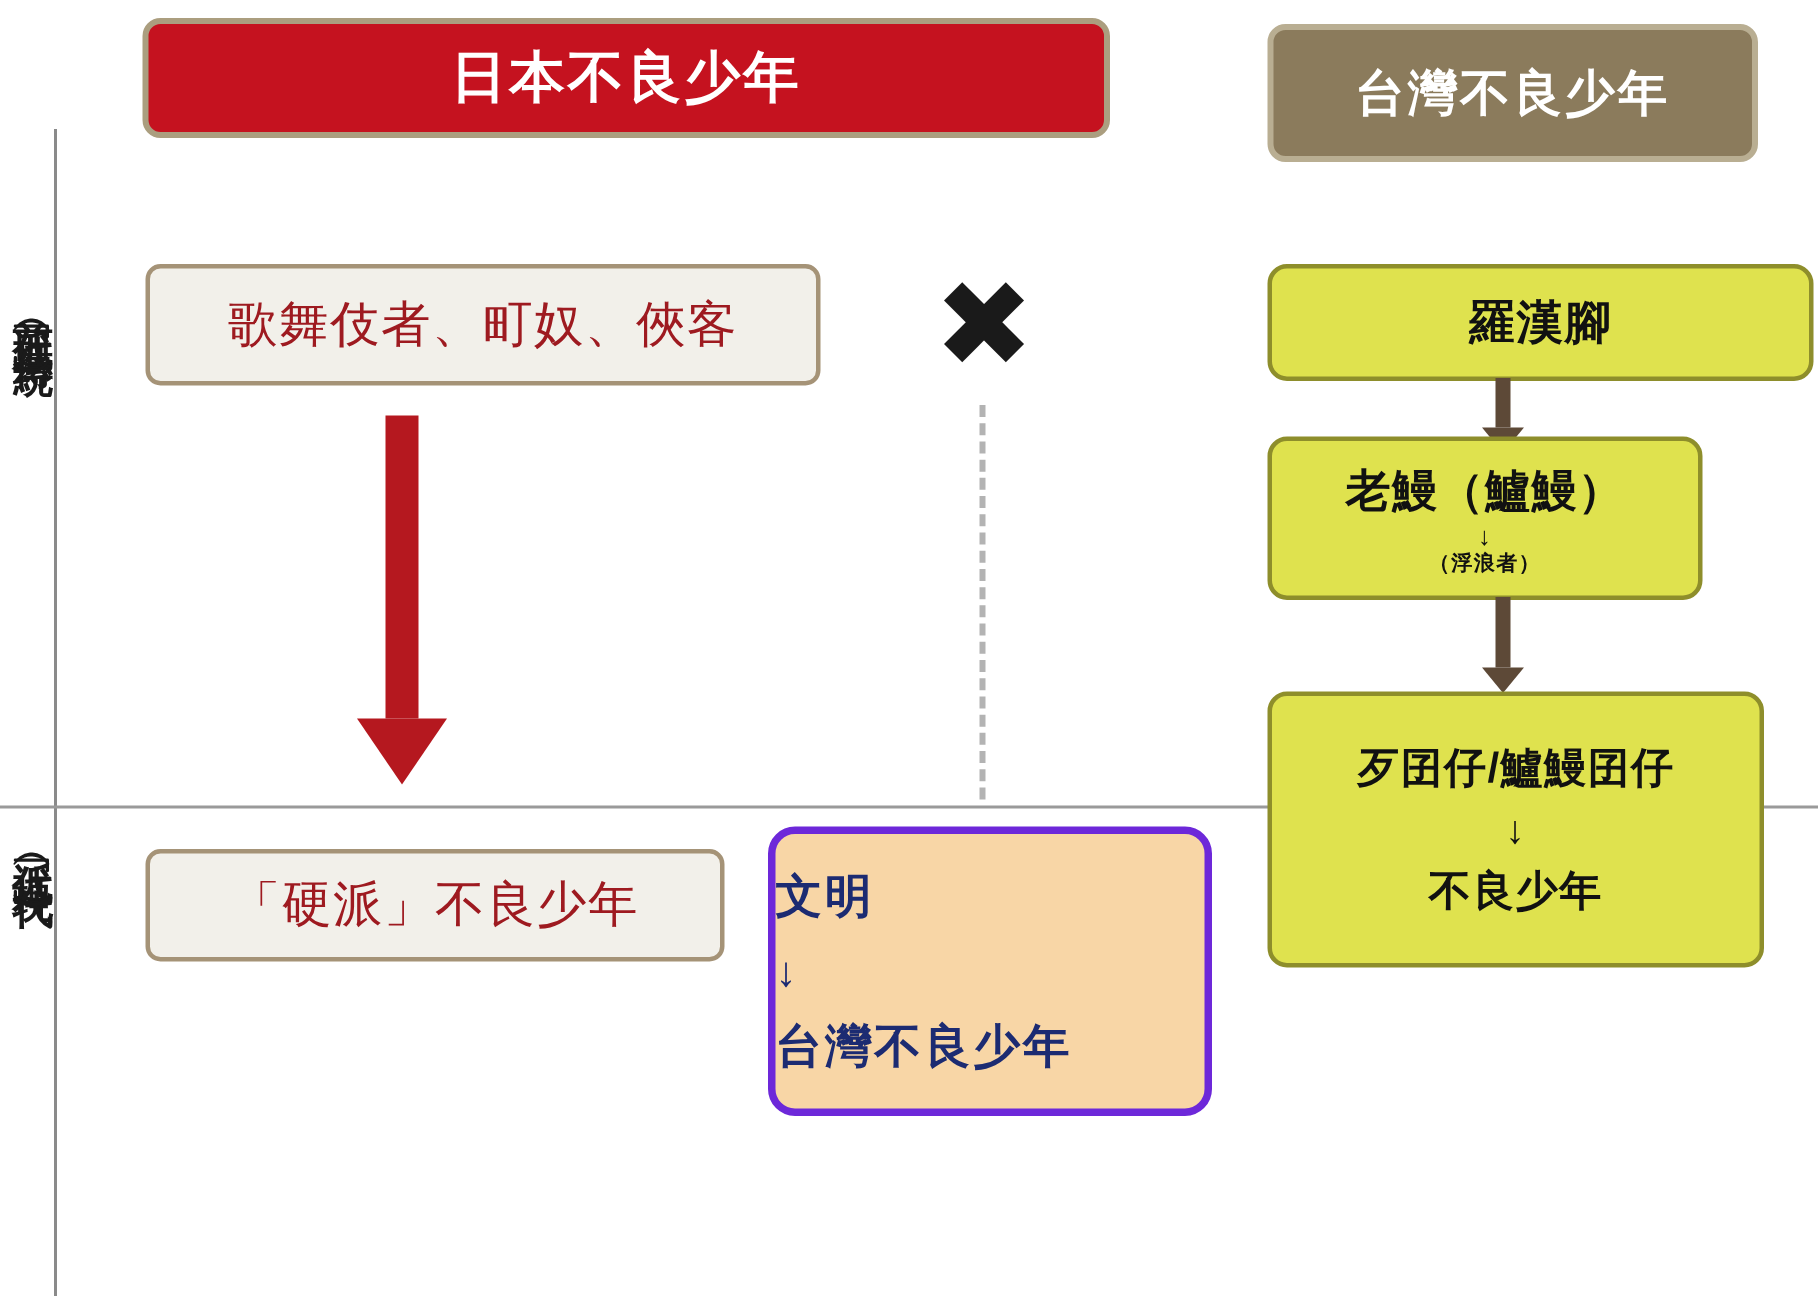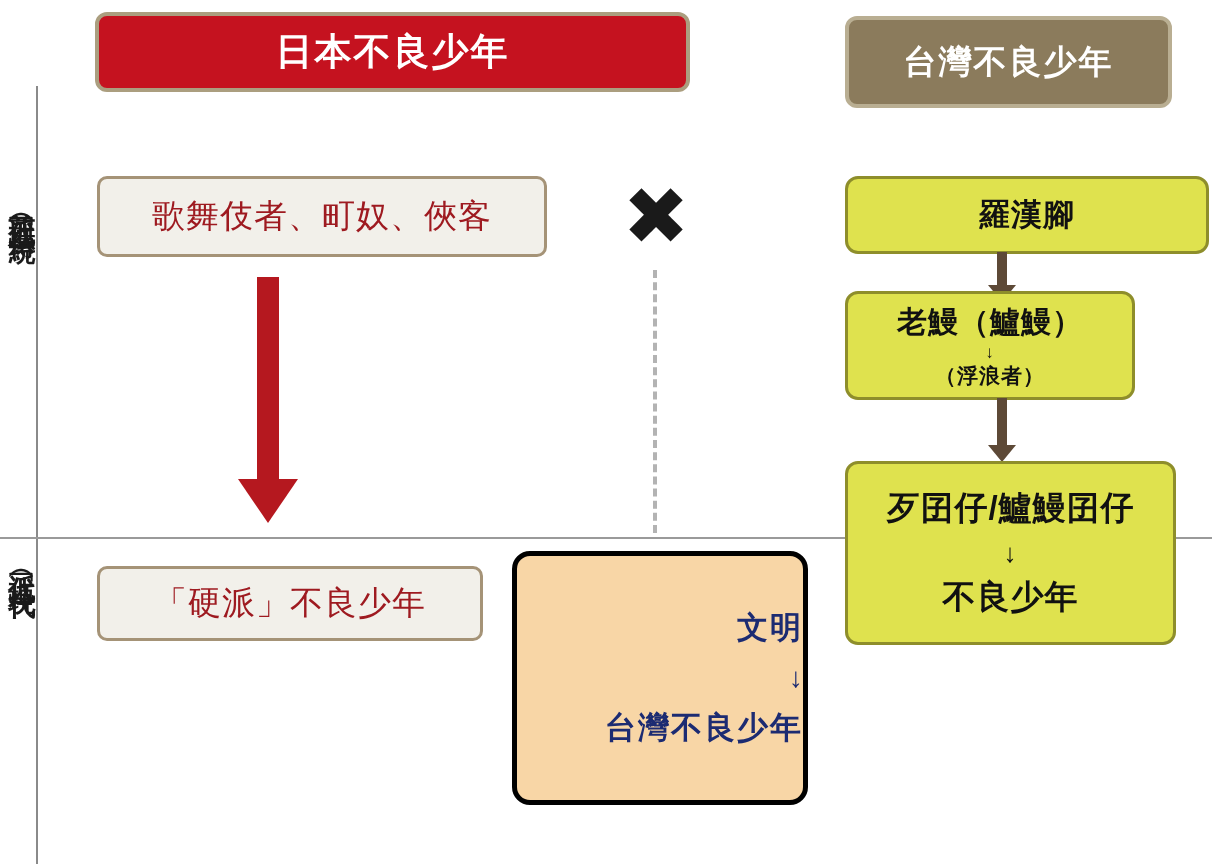--- a/index.html
+++ b/index.html
@@ -2,21 +2,21 @@
 <html><head>
 <meta charset="utf-8">
 <style>
   html,body{margin:0;padding:0;background:#ffffff;}
   body{font-family:"Liberation Sans","DejaVu Sans",sans-serif;}
   .canvas{position:relative;width:1212px;height:864px;background:#ffffff;overflow:hidden;}
 
   
   .hdr{position:absolute;display:flex;align-items:center;justify-content:center;
        border-radius:12px;color:#ffffff;font-weight:bold;box-sizing:border-box;}
-  .hdr.japan{left:95px;top:12px;width:595px;height:80px;background:#c5121f;
+  .hdr.japan{left:95px;top:12px;width:645px;height:80px;background:#c5121f;
        border:4px solid #ab9e7f;font-size:37px;letter-spacing:2px;}
   .hdr.taiwan{left:845px;top:16px;width:327px;height:92px;background:#8b7b5c;
        border:4px solid #b9ae92;font-size:33px;letter-spacing:2px;}
 
   
   .v-axis{position:absolute;left:36px;top:86px;width:2px;height:778px;background:#8a8a8a;}
   .h-divider{position:absolute;left:0;top:537px;width:1212px;height:2px;background:#9a9a9a;}
 
   
   .era-label{position:absolute;writing-mode:vertical-rl;text-orientation:mixed;
@@ -38,38 +38,38 @@
        border-left:30px solid transparent;border-right:30px solid transparent;
        border-top:44px solid #b5181f;}
 
   
   .x-mark{position:absolute;left:613px;top:172px;width:86px;height:90px;font-size:80px;
        font-weight:bold;color:#1a1a1a;display:flex;align-items:center;justify-content:center;line-height:1;}
   .dashed-line{position:absolute;left:653px;top:270px;height:263px;width:0;
        border-left:4px dashed #b3b3b3;}
 
   
-  .civ-box{position:absolute;left:512px;top:551px;width:296px;height:254px;background:#f8d6a6;
-       border:5px solid #000000;border-radius:18px;display:flex;flex-direction:column;
-       align-items:flex-end;justify-content:center;gap:15px;color:#1c2b72;font-weight:bold;
+  .civ-box{position:absolute;left:512px;top:551px;width:296px;height:193px;background:#f8d6a6;
+       border:5px solid #6d28d9;border-radius:18px;display:flex;flex-direction:column;
+       align-items:flex-start;justify-content:center;gap:15px;color:#1c2b72;font-weight:bold;
        box-sizing:border-box;}
   .civ-box .t{font-size:31px;letter-spacing:2px;}
   .civ-box .a{font-size:28px;line-height:1;}
 
   
   .ybox{position:absolute;background:#dfe24e;border:3px solid #8e8e2b;border-radius:13px;
        display:flex;flex-direction:column;align-items:center;justify-content:center;
        color:#111111;font-weight:bold;box-sizing:border-box;letter-spacing:1px;}
   .ybox1{left:845px;top:176px;width:364px;height:78px;font-size:31px;}
   .ybox2{left:845px;top:291px;width:290px;height:109px;gap:1px;}
   .ybox2 .t{font-size:30px;}
   .ybox2 .a{font-size:17px;line-height:1;}
-  .ybox2 .s{font-size:21px;}
+  .ybox2 .s{font-size:14px;}
   .ybox3{left:845px;top:461px;width:331px;height:184px;gap:9px;}
-  .ybox3 .t{font-size:33px;}
+  .ybox3 .t{font-size:28px;}
   .ybox3 .a{font-size:26px;line-height:1;}
 
   
   .brown-arrow{position:absolute;width:28px;}
   .brown-arrow .stem{position:absolute;left:9px;top:0;width:10px;background:#5d4937;}
   .brown-arrow .head{position:absolute;left:0;width:0;height:0;
        border-left:14px solid transparent;border-right:14px solid transparent;
        border-top:17px solid #5d4937;}
   .brown-arrow.a1{left:988px;top:252px;height:50px;}
   .brown-arrow.a1 .stem{height:33px;}

